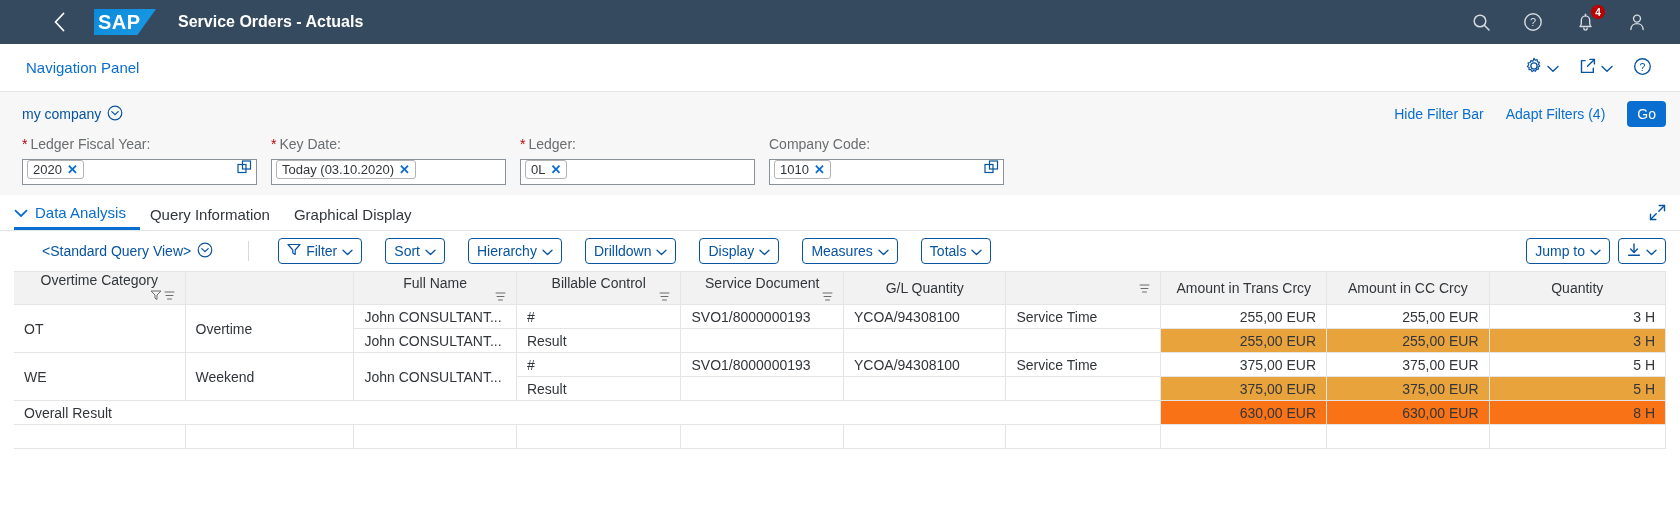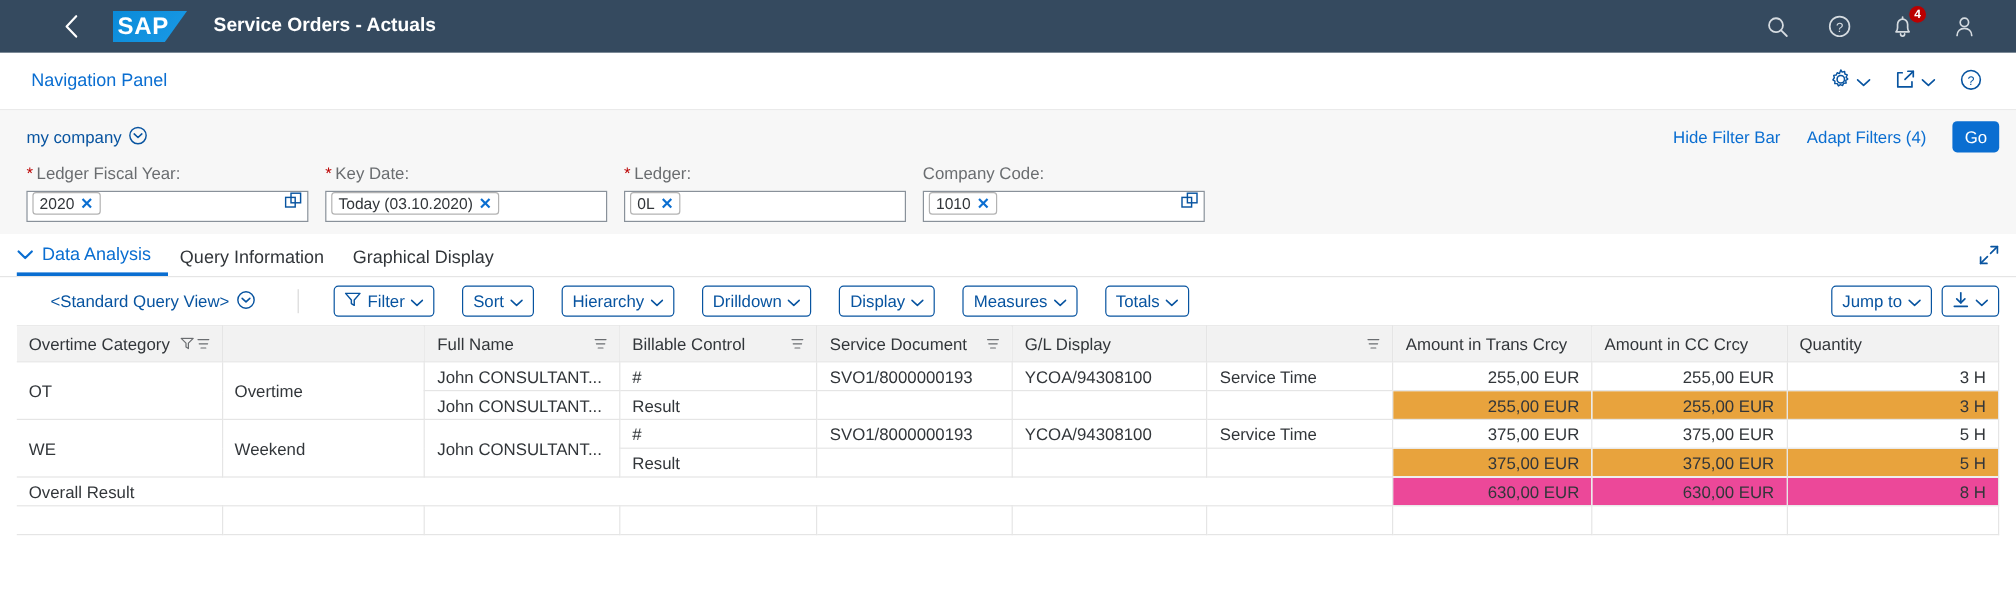--- a/index.html
+++ b/index.html
@@ -129,27 +129,27 @@
   .grid th, .grid td {
     border-right: 1px solid #e5e5e5; border-bottom: 1px solid #e5e5e5;
     font-size: 14px; font-weight: normal; text-align: left;
     padding: 0 10px; height: 24px; color: #32363a; overflow: hidden; white-space: nowrap;
   }
   .grid thead th {
     background: #f2f2f2; height: 30px; border-top: 1px solid #e5e5e5;
     color: #32363a; position: relative;
   }
   .grid thead th .hdr {
-    display: flex; align-items: center; width: 100%;
+    display: flex; align-items: center; width: 100%; flex-direction: column;
   }
   .grid thead th .hdr .hicon { margin-left: auto; color: #6a6d70; display: flex; gap: 2px; }
   .grid tbody td { background: #fff; height: 24px; }
   .grid tbody tr.result td { background: #e8a33d; }
   .grid tbody tr.result td.plain { background: #fff; }
-  .grid tbody tr.overall td { background: #ec4899; }
+  .grid tbody tr.overall td { background: #f97316; }
   .grid tbody tr.overall td.plain { background: #fff; }
   .num { text-align: right !important; }
   .rowspan-cell { vertical-align: middle; }
   .tbl-wrap { padding: 0 14px; }
 </style>
 </head>
 <body>
 
 <div class="shellbar">
   <div class="shell-back">
@@ -511,21 +511,21 @@
             <span>Service Document</span>
             <span class="hicon">
               <svg width="11" height="11" viewBox="0 0 11 11" fill="none" aria-hidden="true">
                   <path d="M1 2 H10 M2 5.5 H9 M3.5 9 H7.5" stroke="#6a6d70" stroke-width="1" stroke-linecap="round"></path>
                 </svg>
             </span>
           </div>
         </th>
         <th>
           <div class="hdr">
-              <span>G/L Display</span>
+              <span>G/L Quantity</span>
             </div>
         </th>
         <th>
           <div class="hdr">
             <span></span>
             <span class="hicon">
               <svg width="11" height="11" viewBox="0 0 11 11" fill="none" aria-hidden="true">
                   <path d="M1 2 H10 M2 5.5 H9 M3.5 9 H7.5" stroke="#6a6d70" stroke-width="1" stroke-linecap="round"></path>
                 </svg>
             </span>

